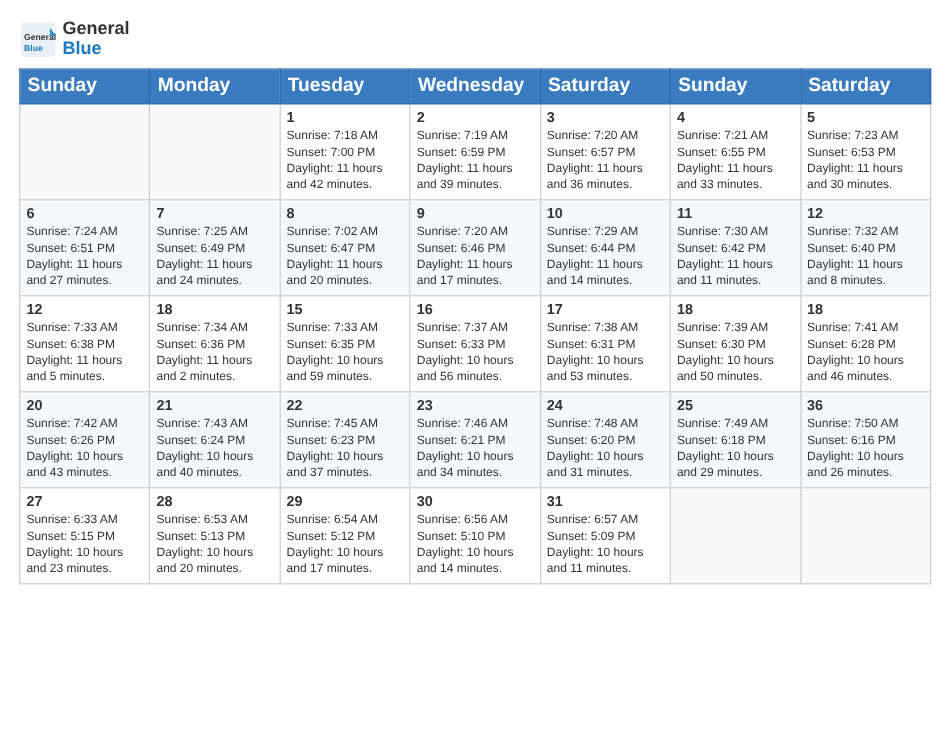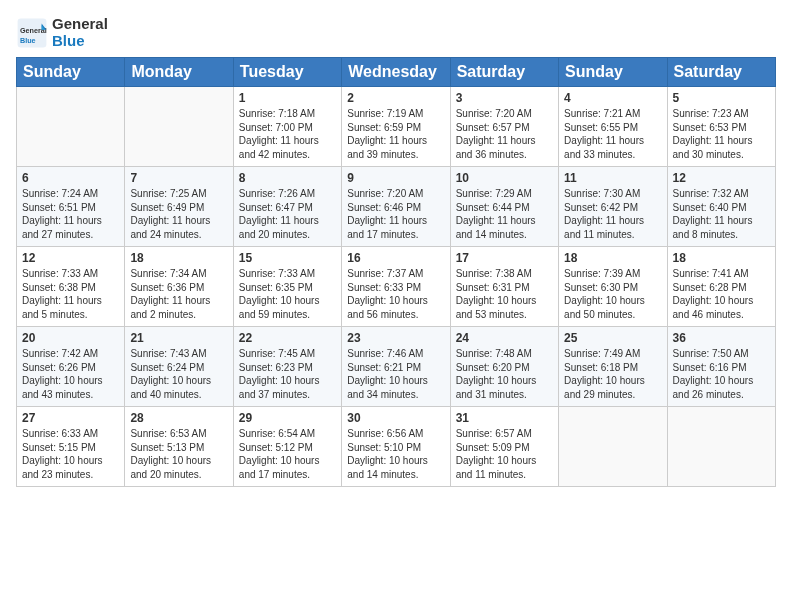--- a/index.html
+++ b/index.html
@@ -158,21 +158,21 @@
 Daylight: 11 hours and 27 minutes.</div>
         </td>
         <td>
           <span class="day-num">7</span>
           <div class="day-info">Sunrise: 7:25 AM
 Sunset: 6:49 PM
 Daylight: 11 hours and 24 minutes.</div>
         </td>
         <td>
           <span class="day-num">8</span>
-          <div class="day-info">Sunrise: 7:26 AM
+          <div class="day-info">Sunrise: 7:02 AM
 Sunset: 6:47 PM
 Daylight: 11 hours and 20 minutes.</div>
         </td>
         <td>
           <span class="day-num">9</span>
           <div class="day-info">Sunrise: 7:20 AM
 Sunset: 6:46 PM
 Daylight: 11 hours and 17 minutes.</div>
         </td>
         <td>

